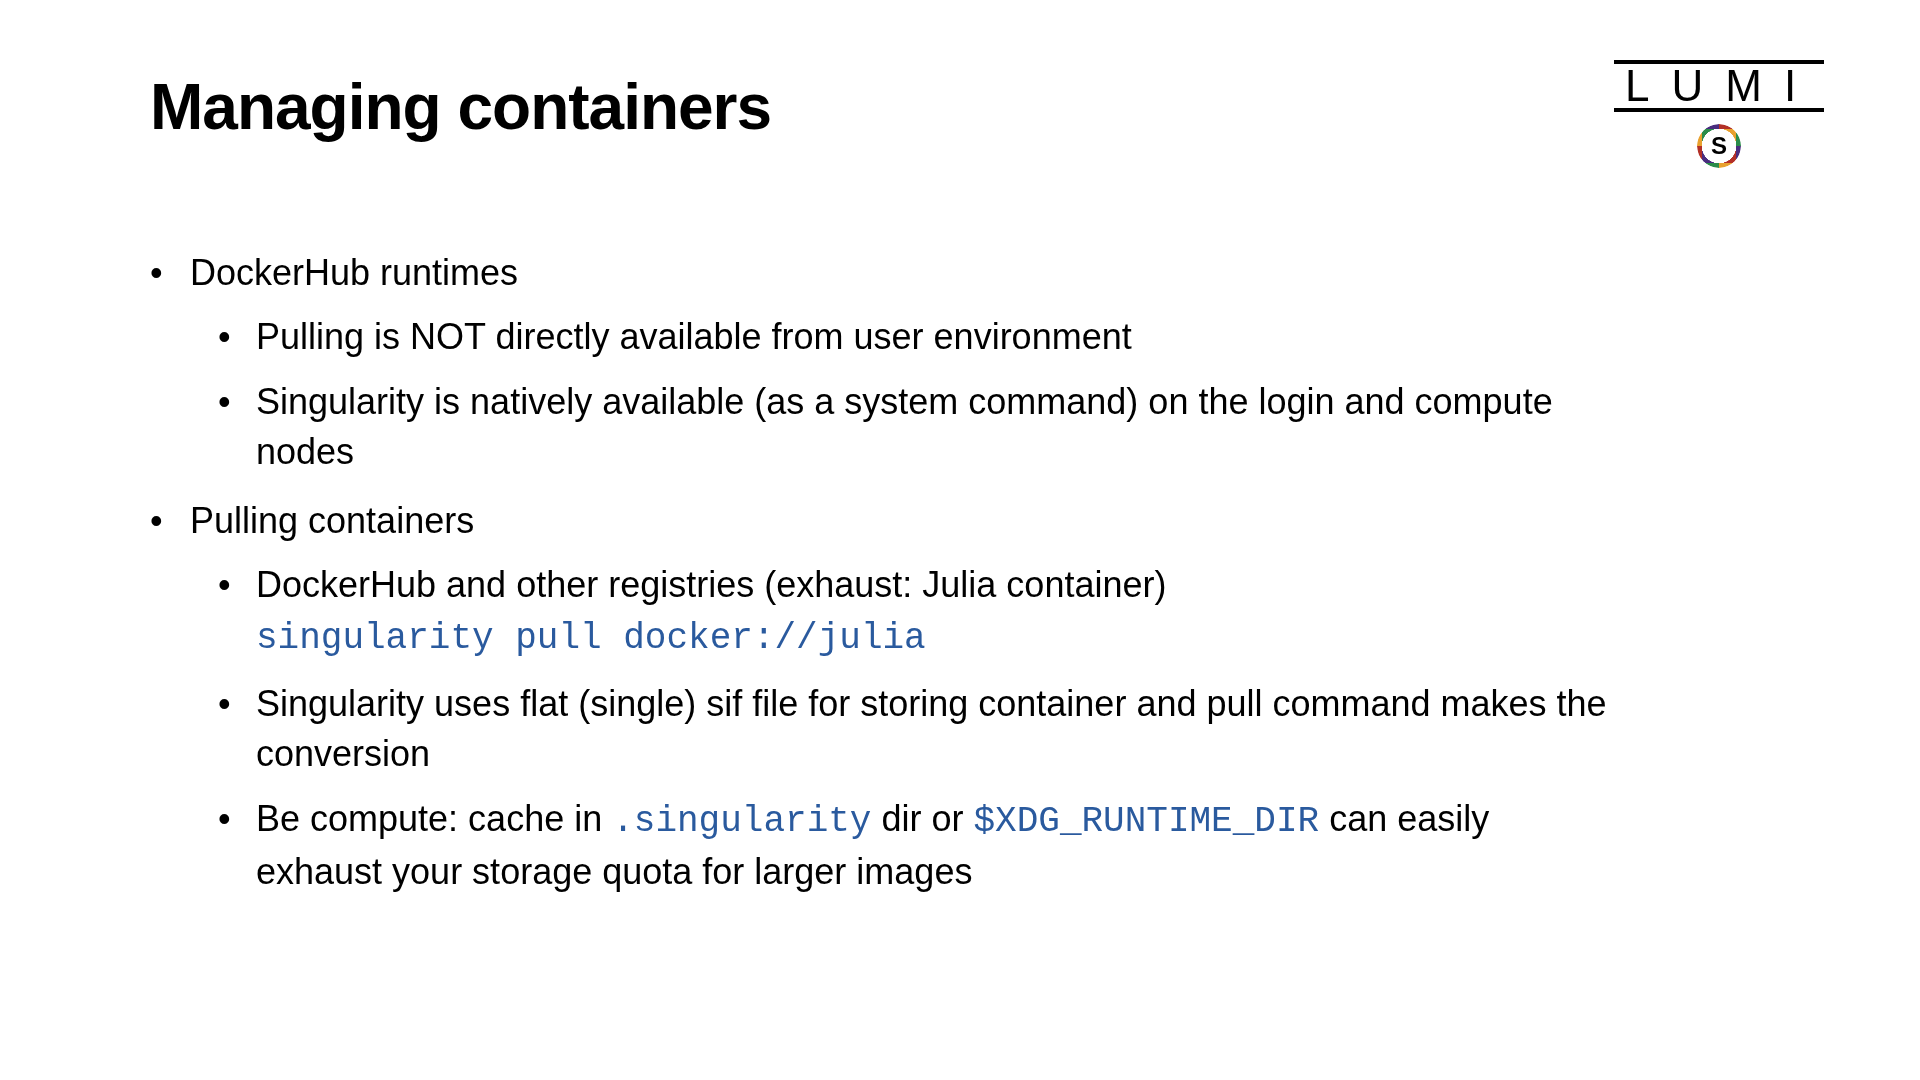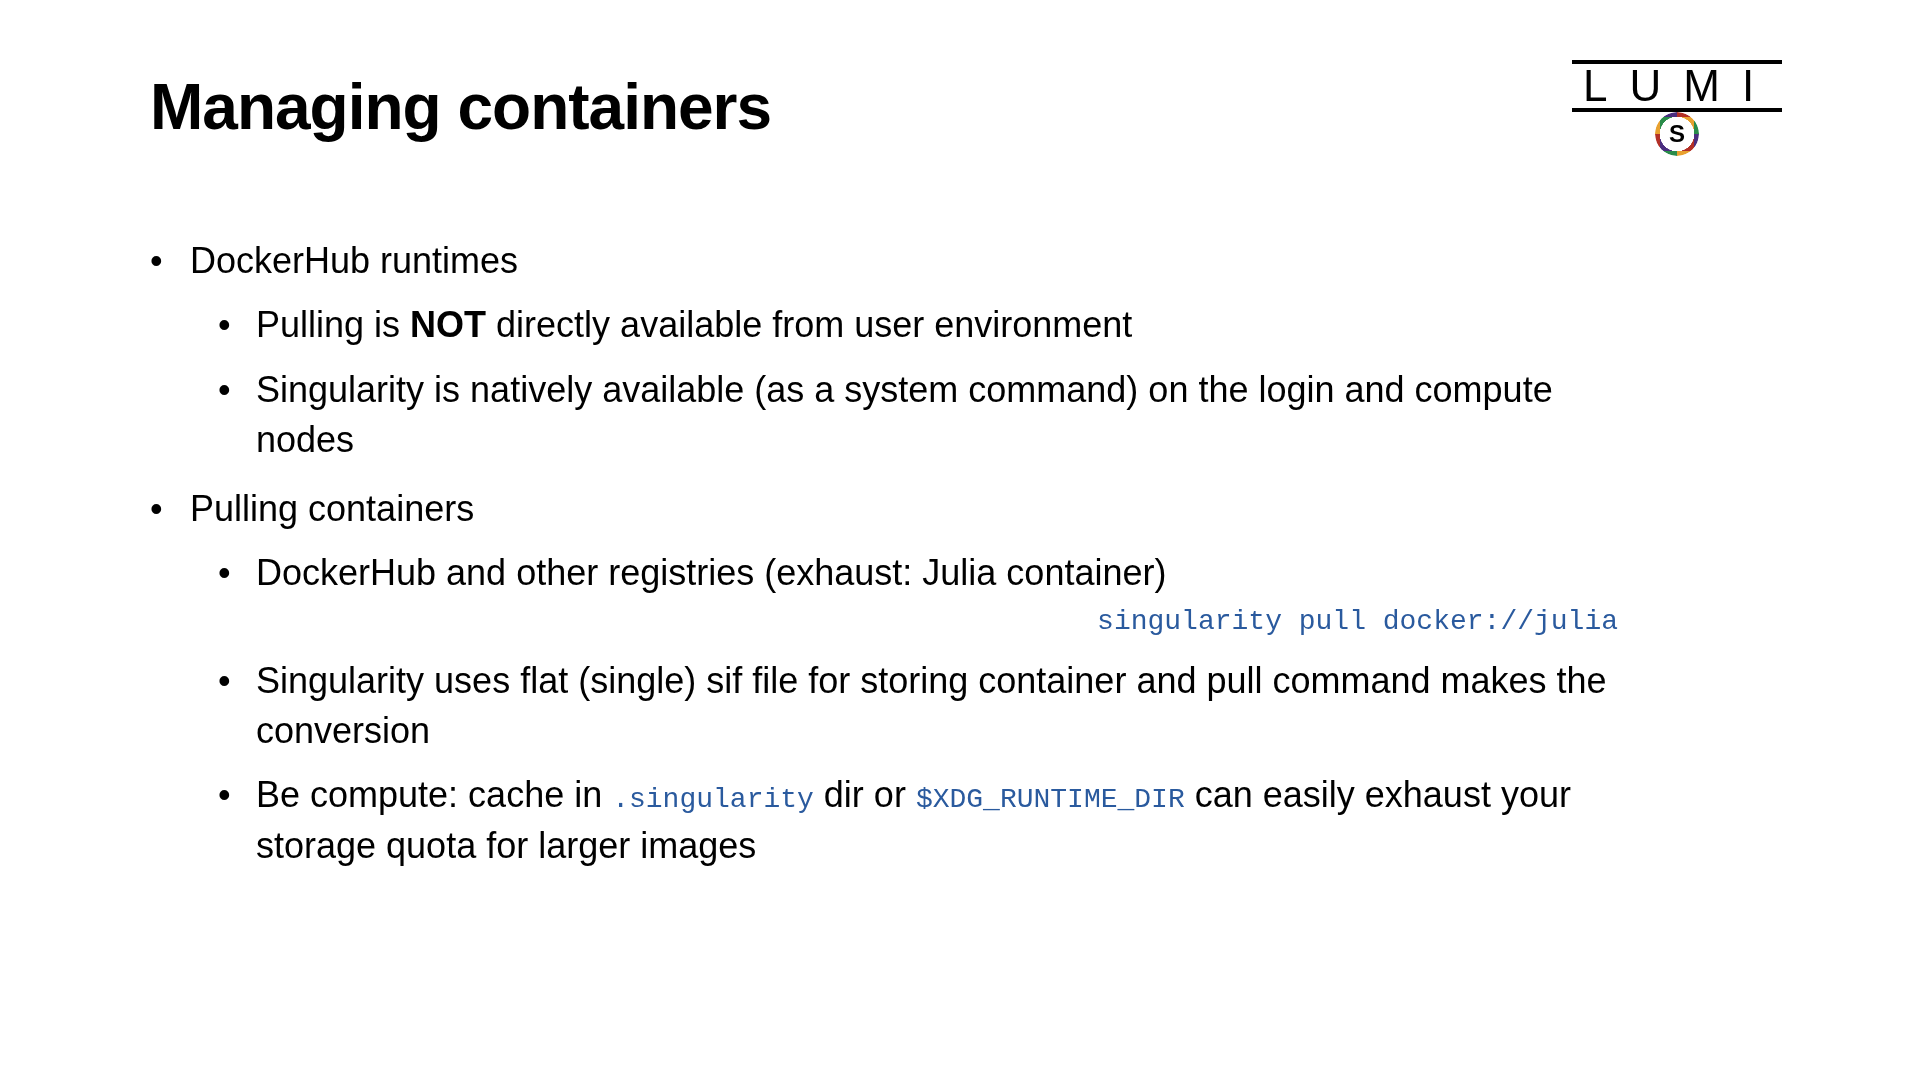--- a/index.html
+++ b/index.html
@@ -12,37 +12,38 @@
       height: 1080px;
       background: #ffffff;
       font-family: "Segoe UI", "Helvetica Neue", Arial, sans-serif;
       color: #000000;
       position: relative;
       overflow: hidden;
     }
     .slide {
       width: 100%;
       height: 100%;
-      padding: 60px 118px 60px 150px;
+      padding: 60px 76px 60px 150px;
     }
     .header {
       display: flex;
       justify-content: space-between;
       align-items: flex-start;
     }
     .title {
       font-size: 64px;
       font-weight: 700;
       letter-spacing: -1px;
       margin-top: 10px;
     }
     .logos {
       display: flex;
       flex-direction: column;
       align-items: center;
+      gap: 12px;
       margin-right: 20px;
     }
     .lumi-logo {
       display: flex;
       flex-direction: column;
       align-items: stretch;
     }
     .lumi-line {
       height: 4px;
       background: #000;
@@ -114,27 +115,26 @@
       max-width: 1400px;
     }
     ul.level2 > li::before {
       content: "•";
       position: absolute;
       left: 0;
       top: 0;
       font-size: 36px;
     }
     .bold {
-      font-weight: 700;
+      font-weight: 400;
     }
     .code {
       font-family: "Consolas", "Courier New", monospace;
       color: #2a5a9e;
-      font-size: 28px;
-      text-align: right;
+      font-size: 36px;
     }
     .code-block {
       display: block;
       margin-top: 4px;
     }
   </style>
 </head>
 <body>
 
 <div class="slide">

